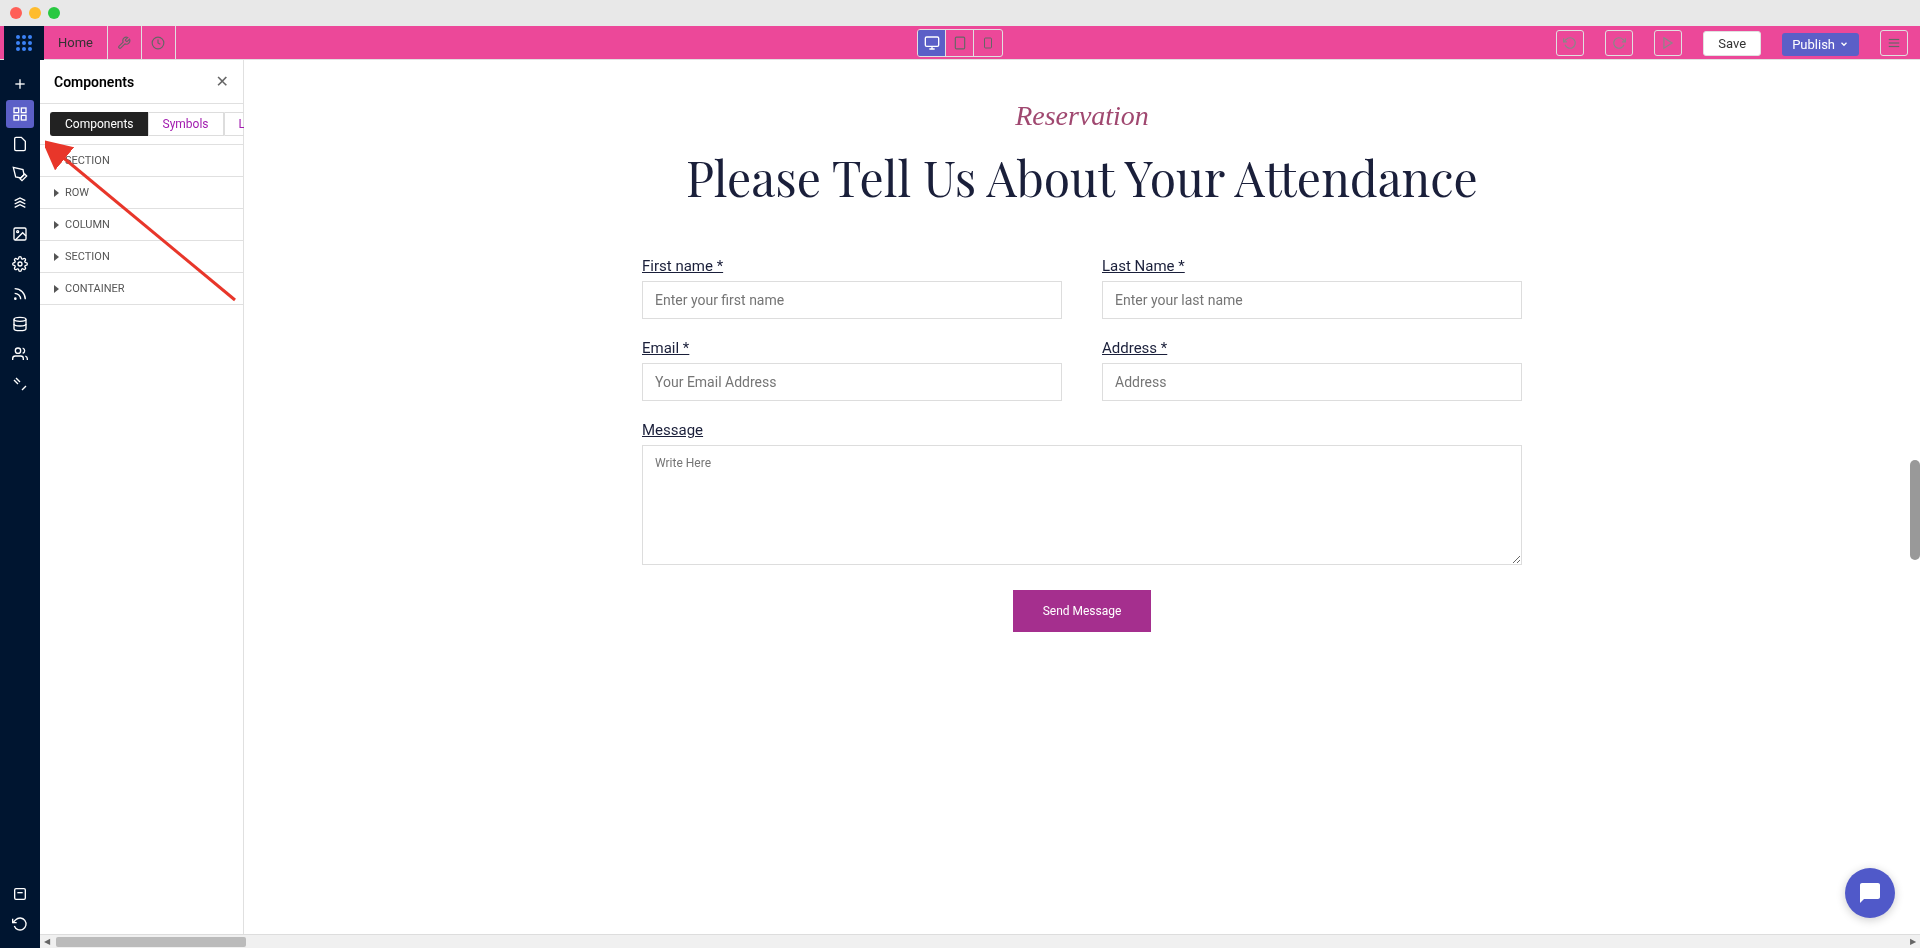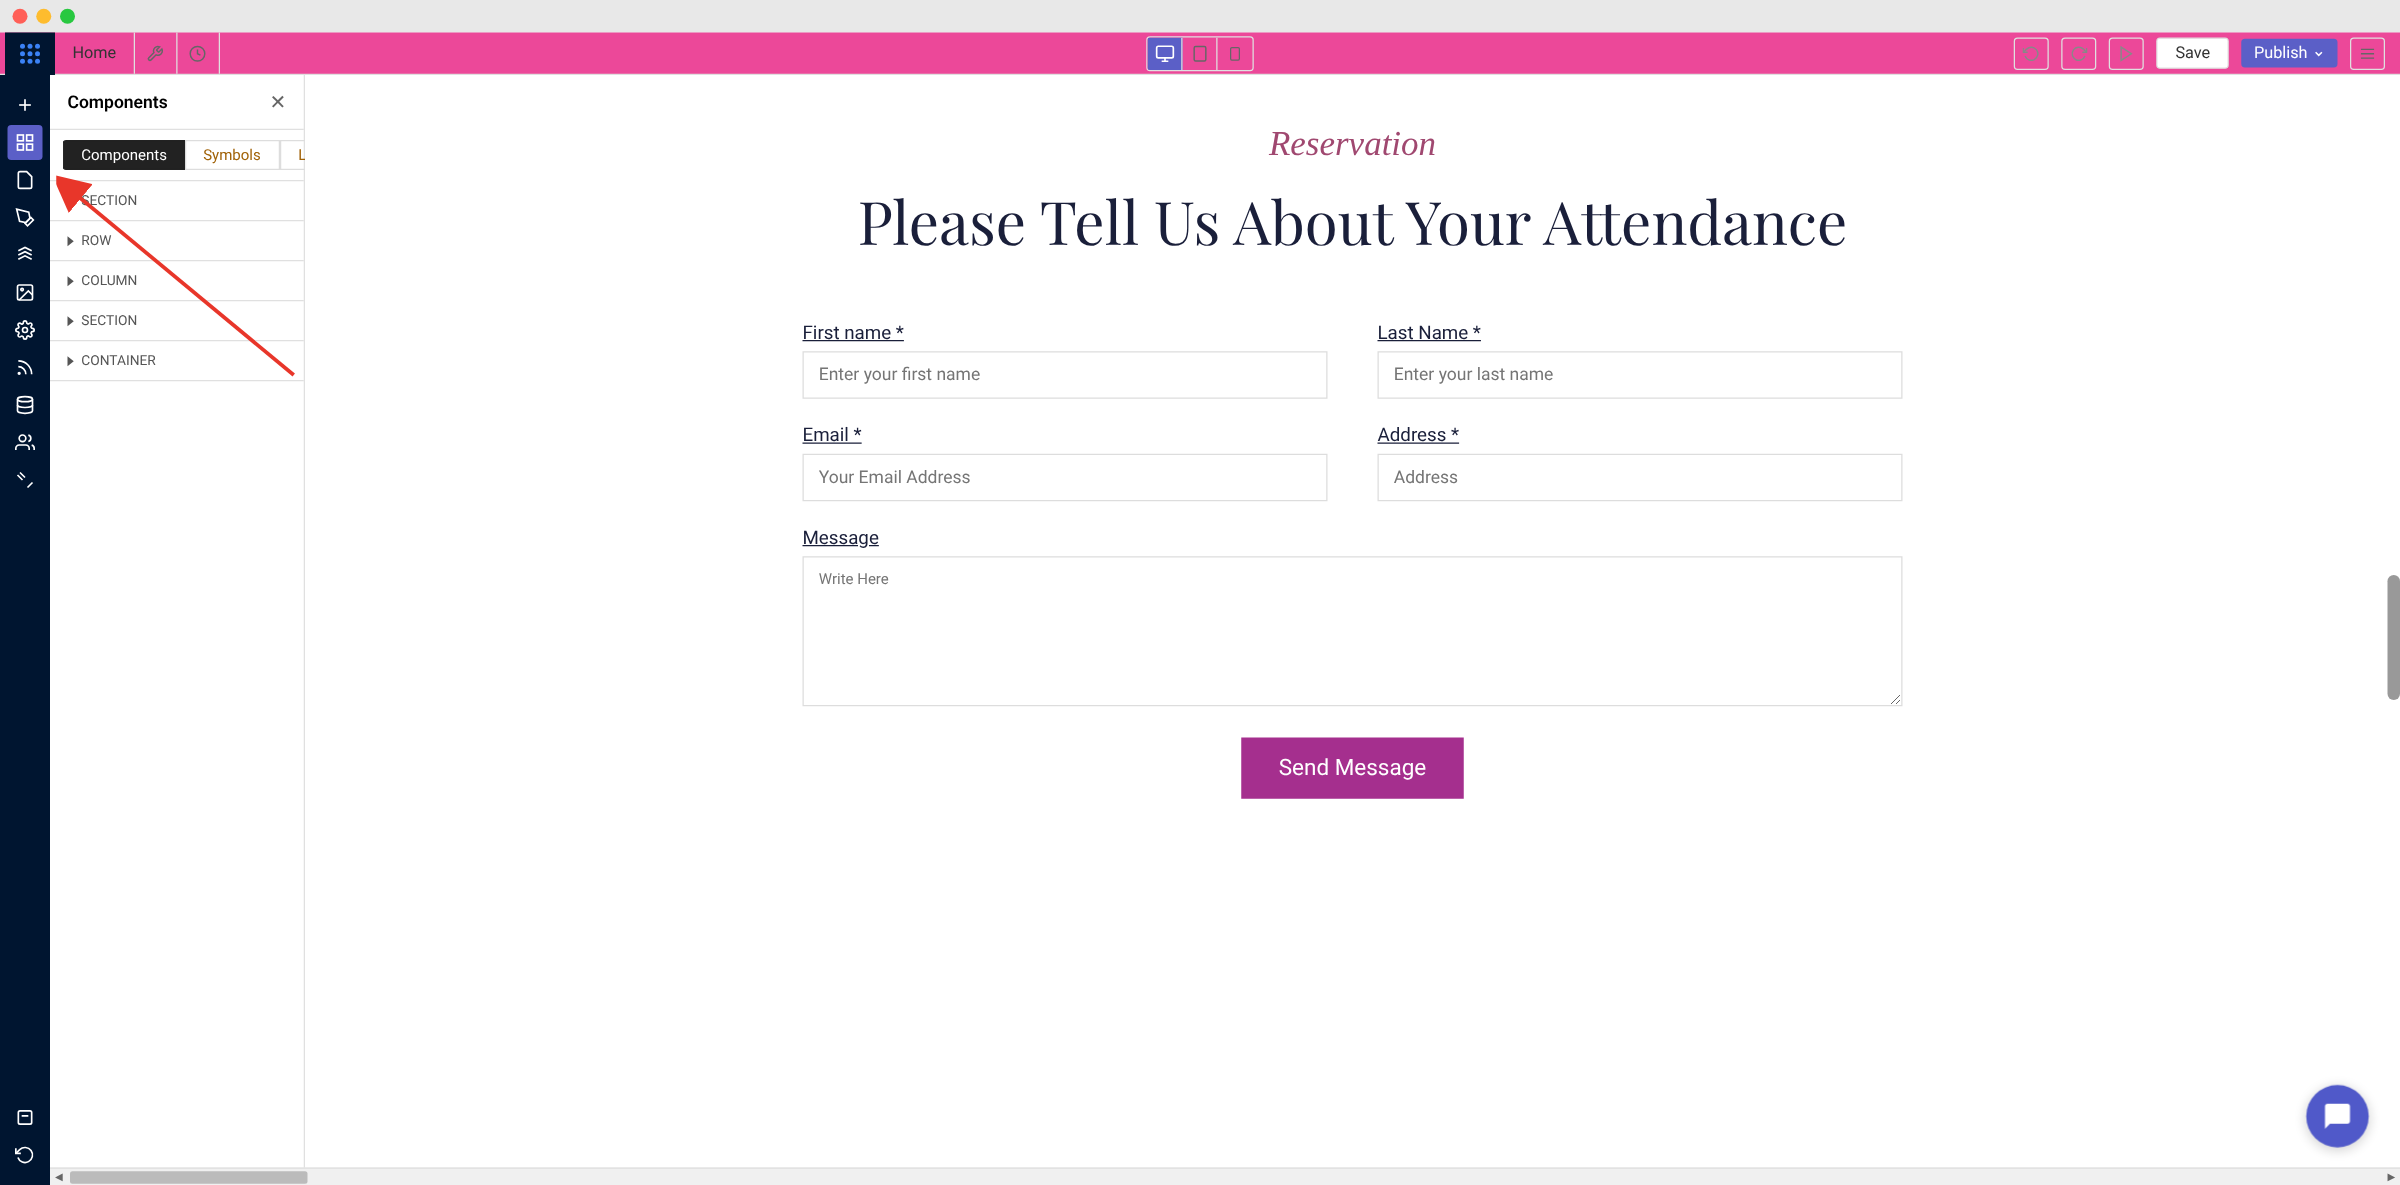--- a/index.html
+++ b/index.html
@@ -120,22 +120,22 @@
     }
     
     .device-btn.active {
       background: #5b5fc7;
       color: #fff;
     }
     
     .toolbar-right {
       margin-left: auto;
       display: flex;
-      align-items: center;
-      gap: 10px;
+      align-items: flex-end;
+      gap: 21px;
       padding-right: 8px;
     }
     
     .btn-icon-right {
       width: 28px;
       height: 26px;
       display: flex;
       align-items: center;
       justify-content: center;
       color: #888;
@@ -243,21 +243,21 @@
     .panel-tabs {
       display: flex;
       padding: 8px 10px;
       gap: 0;
     }
     
     .panel-tab {
       padding: 4px 14px;
       font-size: 12px;
       border: 1px solid #ddd;
-      color: #a16207;
+      color: #a21caf;
       cursor: pointer;
     }
     
     .panel-tab:first-child {
       border-radius: 3px 0 0 3px;
       border-right: none;
     }
     
     .panel-tab:last-child {
       border-radius: 0 3px 3px 0;
@@ -367,21 +367,21 @@
       height: 120px;
       resize: both;
     }
     
     .send-btn {
       margin-top: 25px;
       background: #a52f8e;
       color: #fff;
       border: none;
       padding: 14px 30px;
-      font-size: 18px;
+      font-size: 12px;
       cursor: pointer;
     }
     
     .annotation-arrow {
       position: absolute;
       top: 75px;
       left: 45px;
       pointer-events: none;
       z-index: 100;
     }

